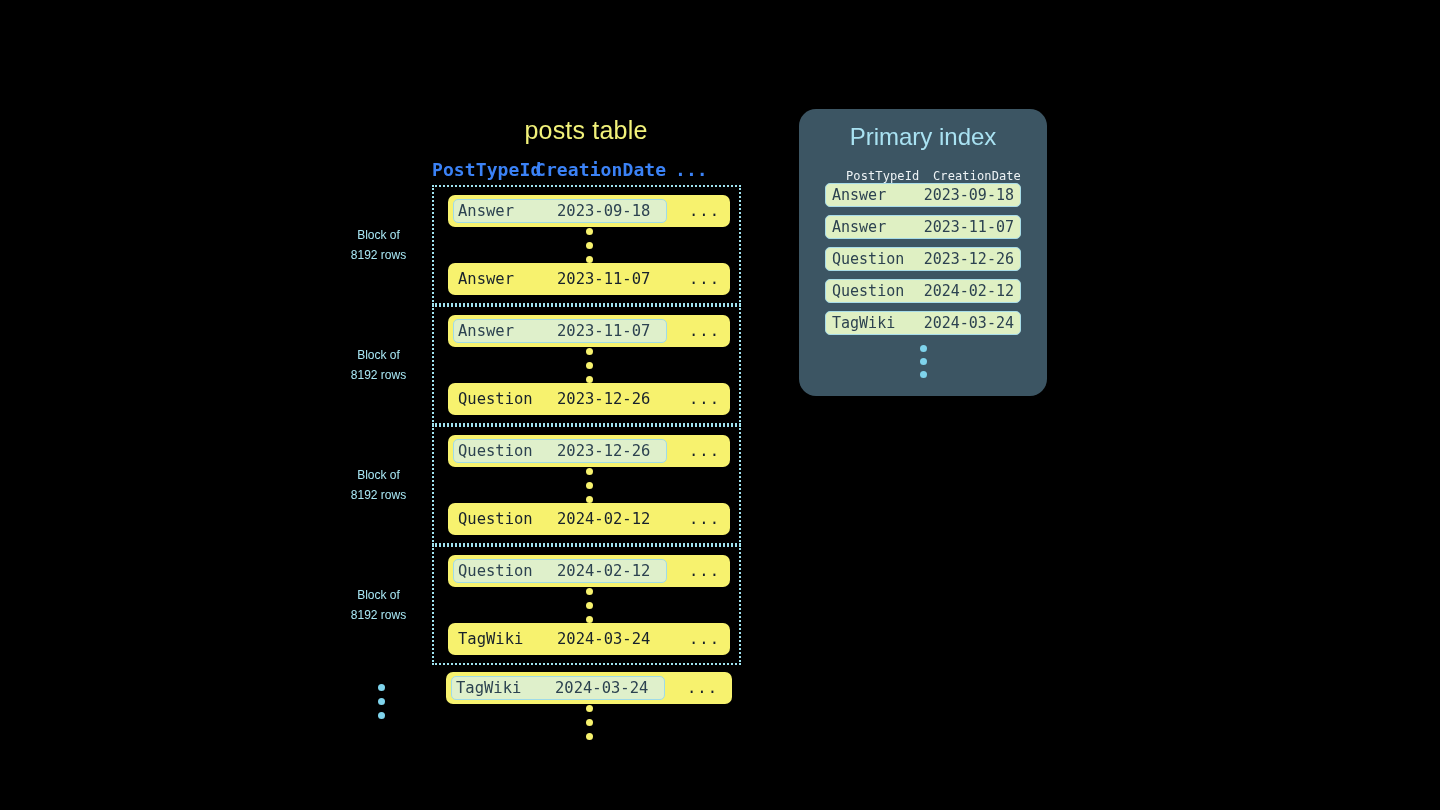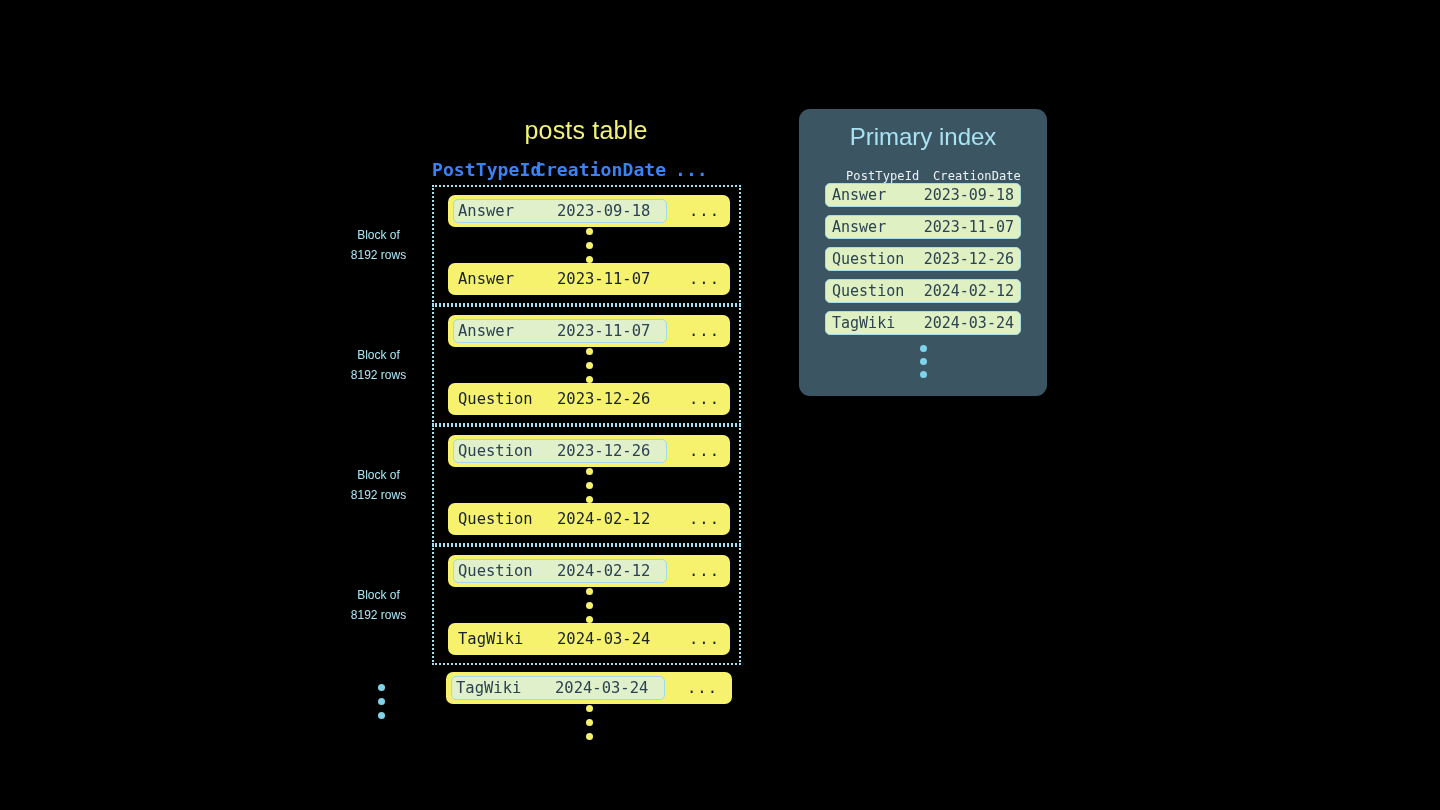--- a/index.html
+++ b/index.html
@@ -157,21 +157,21 @@
   }
   .tail-row-wrap { padding-top: 7px; }
 
   
   .index-panel {
     position: absolute;
     left: 799px;
     top: 109px;
     width: 248px;
     background: #3c5563;
-    border-radius: 11px;
+    border-radius: 17px;
     padding: 16px 0 18px 0;
     box-sizing: border-box;
   }
   .index-title {
     color: #a9e2f2;
     font-size: 24px;
     text-align: center;
     line-height: 1;
     margin-bottom: 20px;
   }

